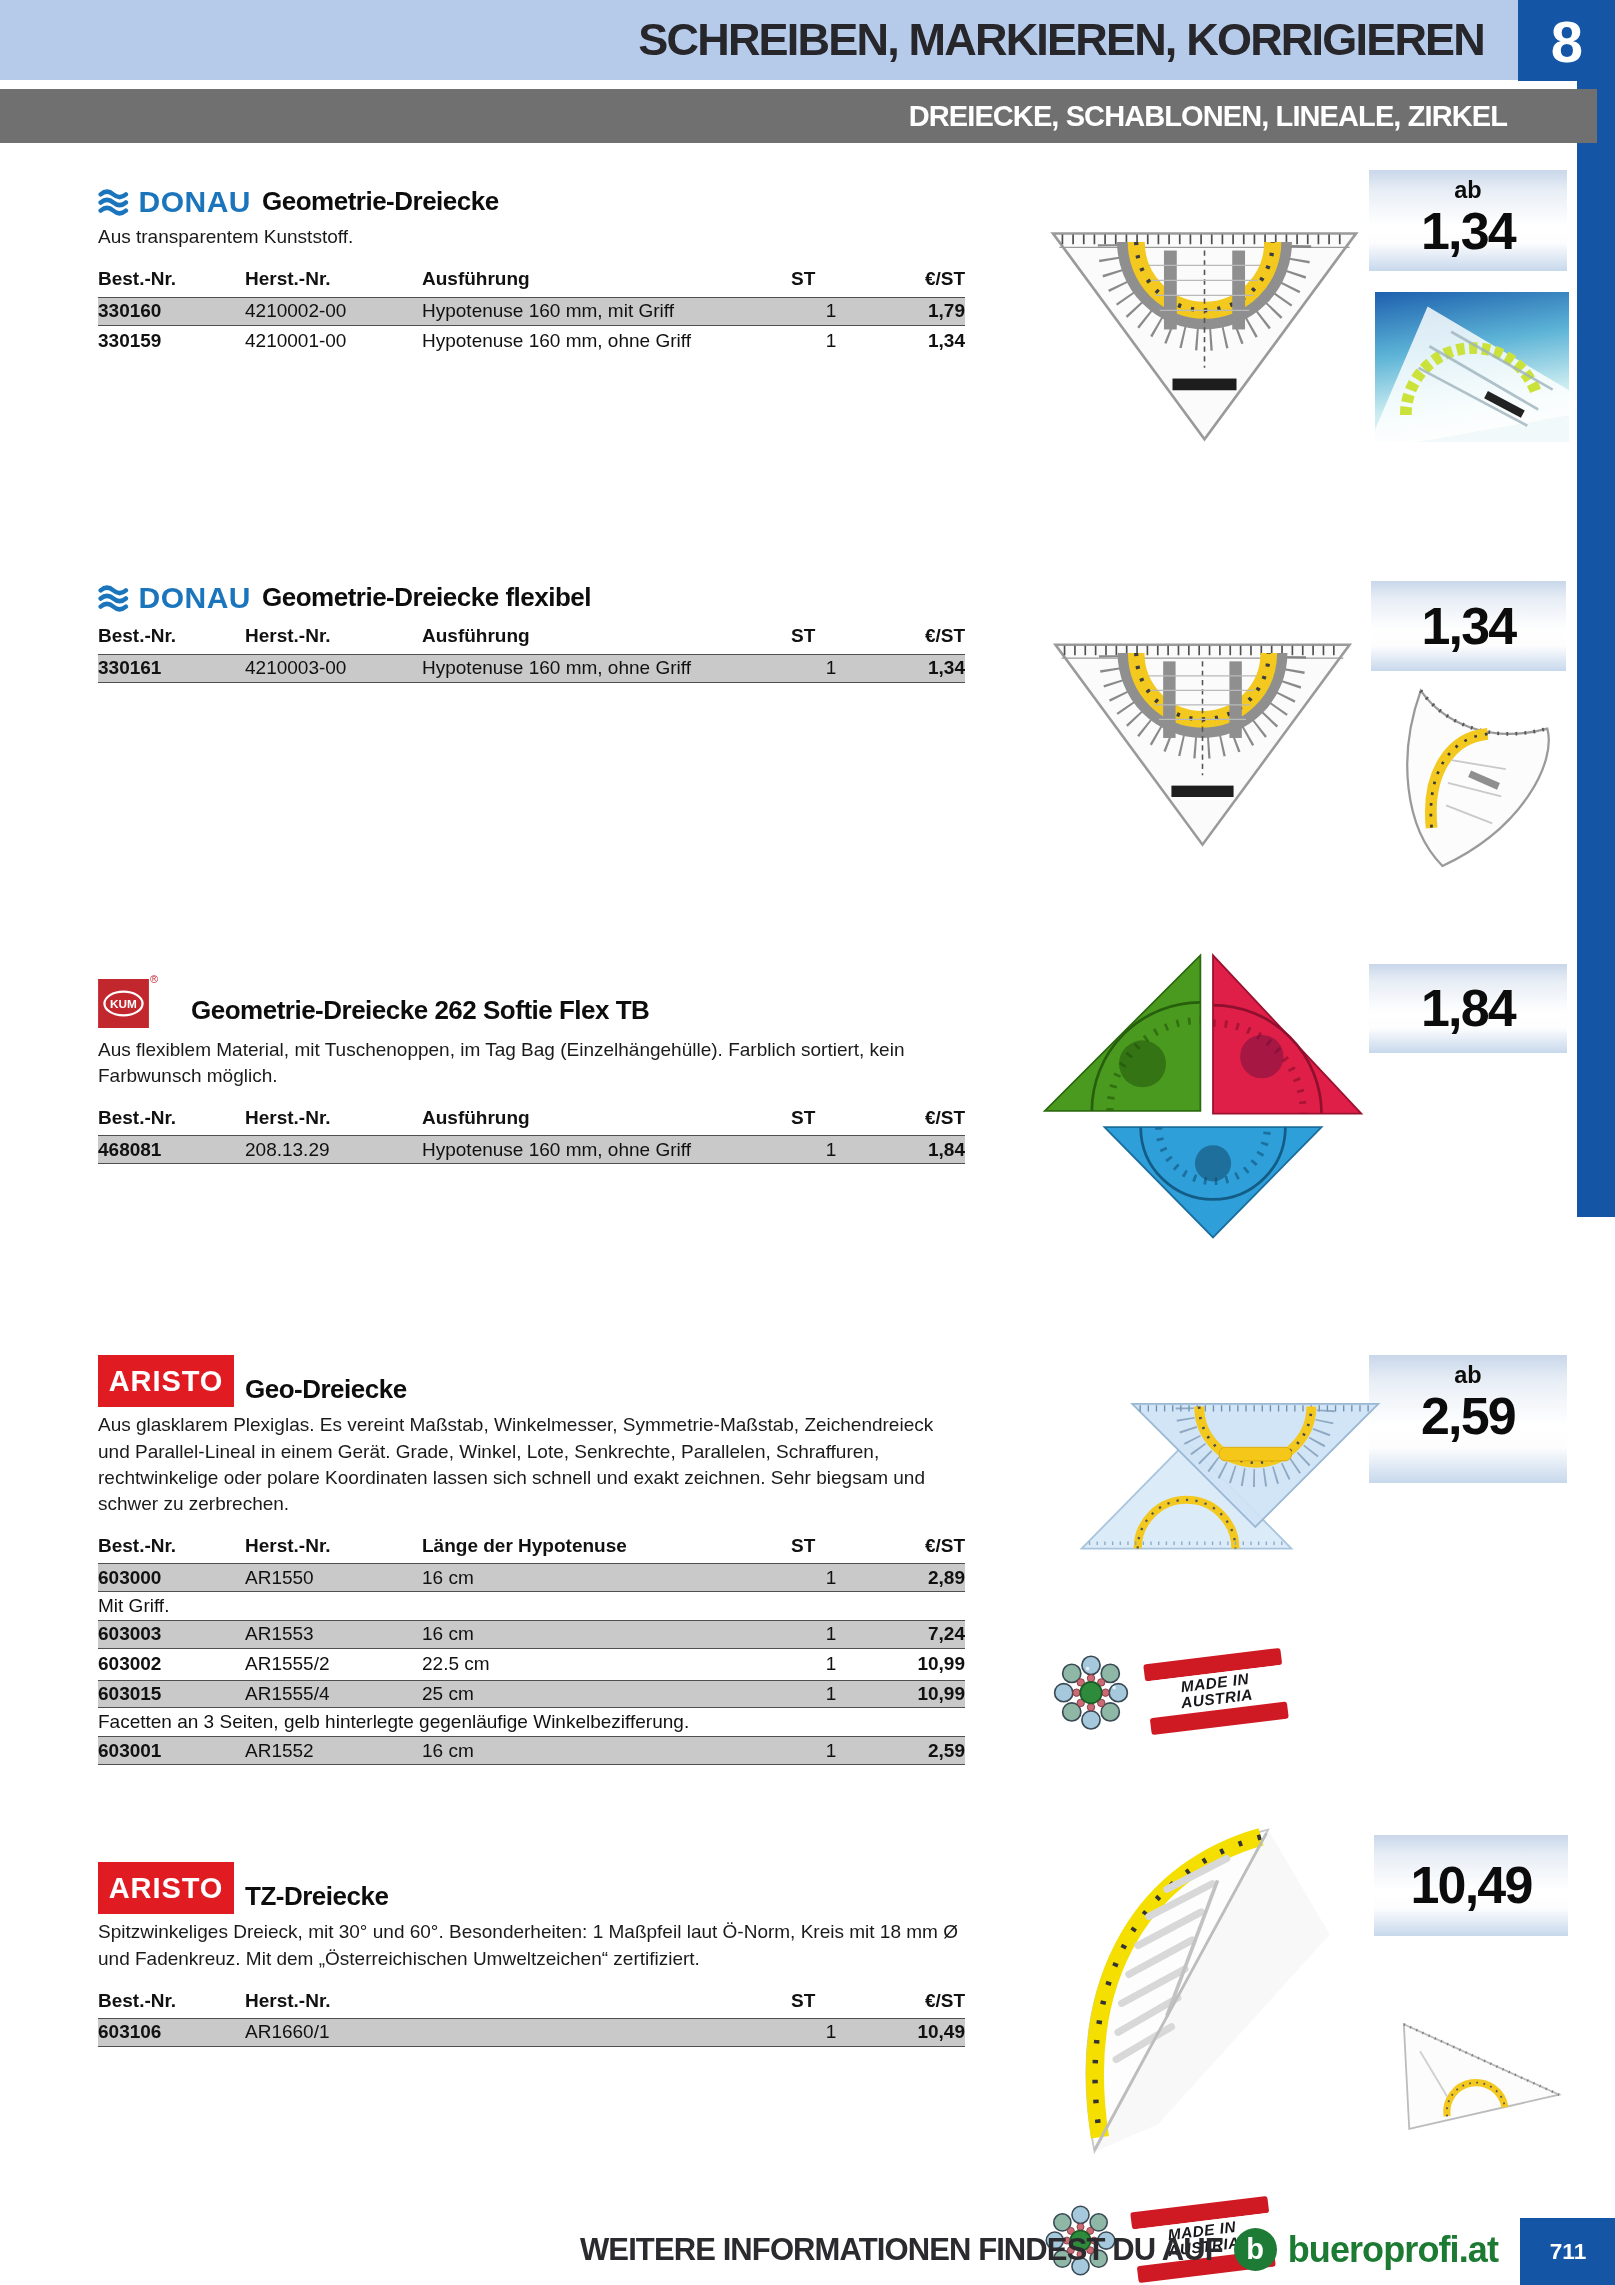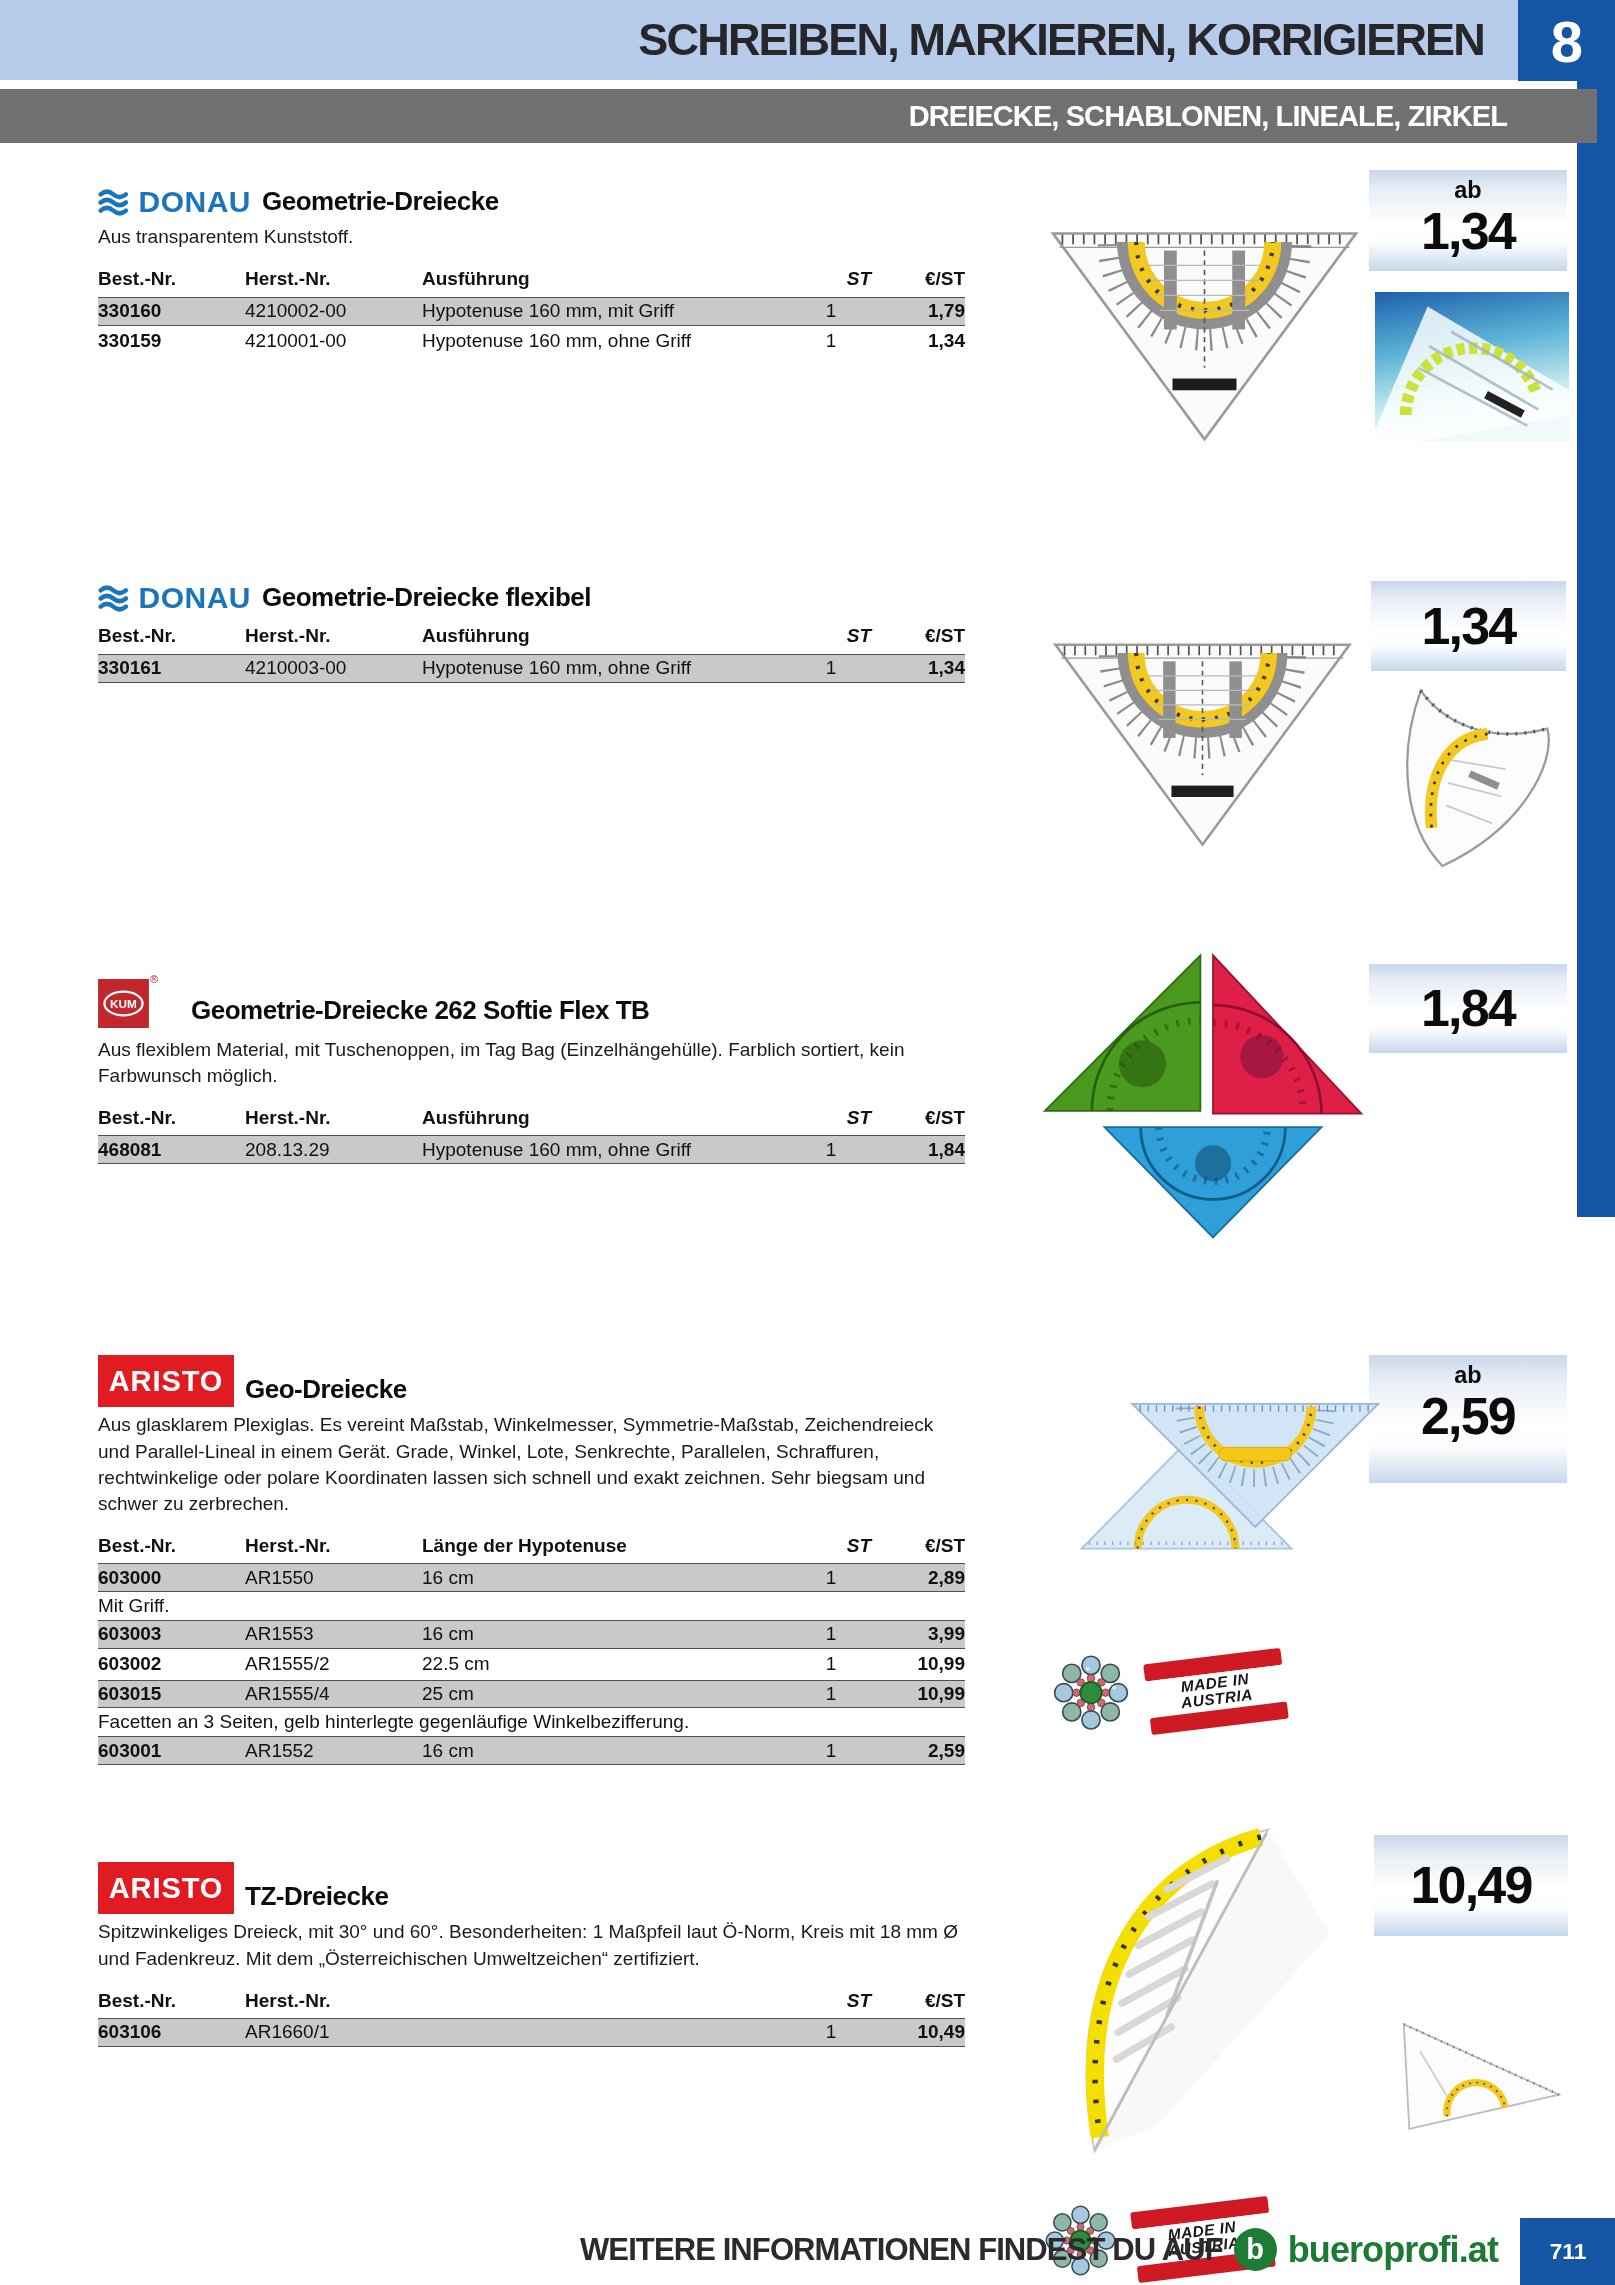--- a/index.html
+++ b/index.html
@@ -28,21 +28,21 @@
   .kum-logo{position:relative;width:51px;height:49px;}
   .kum-reg{position:absolute;top:-5.4px;right:-9px;font-size:11px;color:#c1272d;}
   .aristo-logo{width:136px;height:52px;background:#e11b22;color:#fff;display:flex;
                align-items:center;justify-content:center;font-size:29px;font-weight:700;letter-spacing:0.9px;}
 
   
   table.pt{width:100%;border-collapse:separate;border-spacing:0 2.7px;font-size:19px;color:#111;}
   .pt th{font-weight:700;text-align:left;height:25px;vertical-align:bottom;padding:0 0 4.5px 0;}
   .pt td{height:25px;padding:0.9px 0;}
   .pt .c1{width:147px;} .pt .c2{width:177px;} .pt .c4{width:80px;text-align:center;} .pt .c5{width:94px;text-align:right;}
-  .pt th.c4{text-align:right;font-style:italic;} .pt th.c5{text-align:right;}
+  .pt th.c4{text-align:left;} .pt th.c5{text-align:right;}
   tr.shaded td{background:#c9c9c9;border-top:0.9px solid #4f4f4f;border-bottom:0.9px solid #4f4f4f;}
   .pt td.b{font-weight:700;}
   tr.subrow td{font-weight:400;height:22px;}
 
   
   .price{position:absolute;width:198px;text-align:center;color:#0c0c0c;
          background:linear-gradient(180deg,#c9d7ea 0%,#e8eef6 20%,#ffffff 55%,#fdfdfe 72%,#c7d8ec 100%);}
   .price .ab{font-size:23.5px;font-weight:700;line-height:1.15;padding-top:7.2px;}
   .price .val{font-size:52px;font-weight:700;letter-spacing:-1.8px;line-height:1.05;}
   .price.center{display:flex;align-items:center;justify-content:center;}
@@ -323,21 +323,21 @@
         <td class="c5 b">2,89</td>
       </tr>
       <tr class="subrow">
         <td colspan="5">Mit Griff.</td>
       </tr>
       <tr class="shaded">
         <td class="c1 b">603003</td>
         <td class="c2">AR1553</td>
         <td class="c3">16 cm</td>
         <td class="c4">1</td>
-        <td class="c5 b">3,99</td>
+        <td class="c5 b">7,24</td>
       </tr>
       <tr>
         <td class="c1 b">603002</td>
         <td class="c2">AR1555/2</td>
         <td class="c3">22.5 cm</td>
         <td class="c4">1</td>
         <td class="c5 b">10,99</td>
       </tr>
       <tr class="shaded">
         <td class="c1 b">603015</td>

